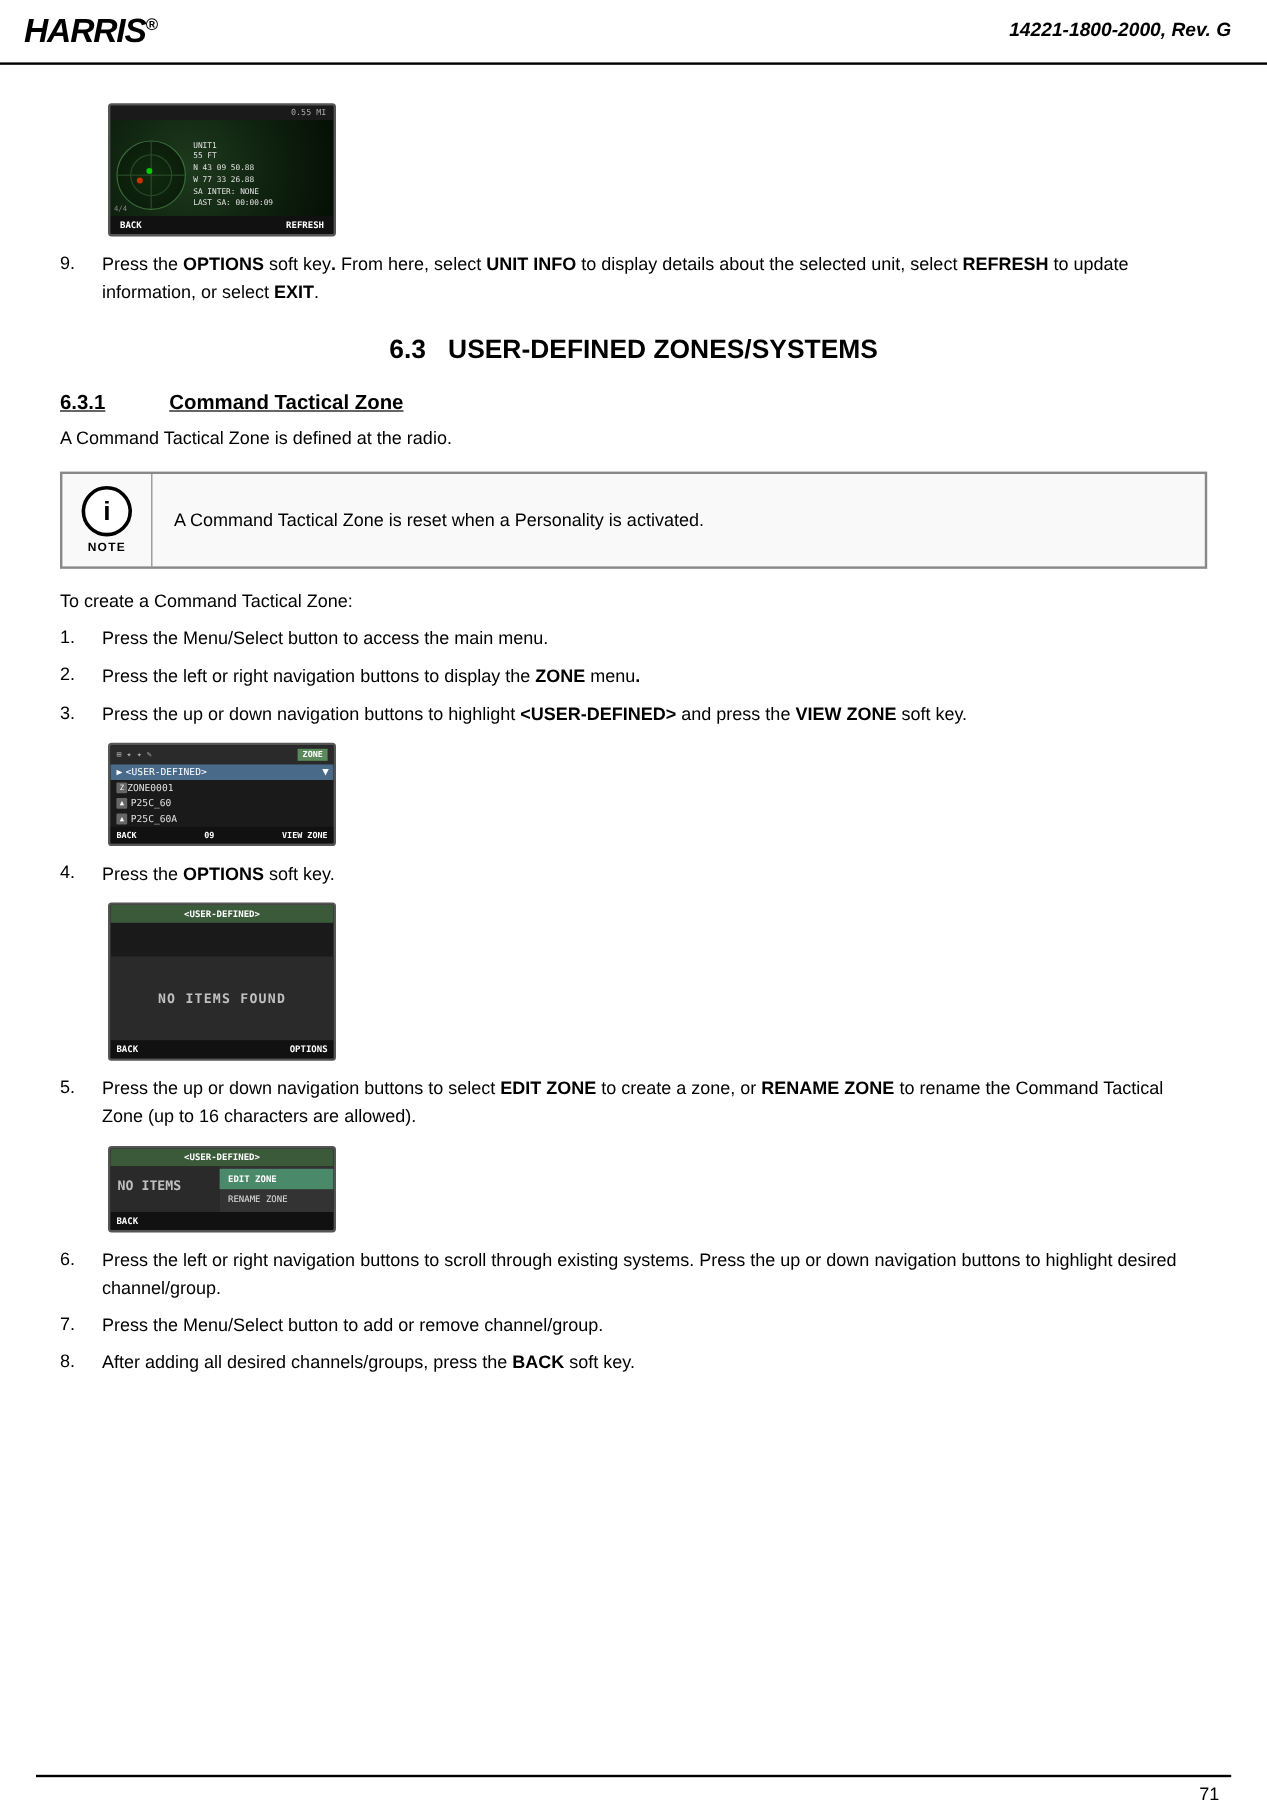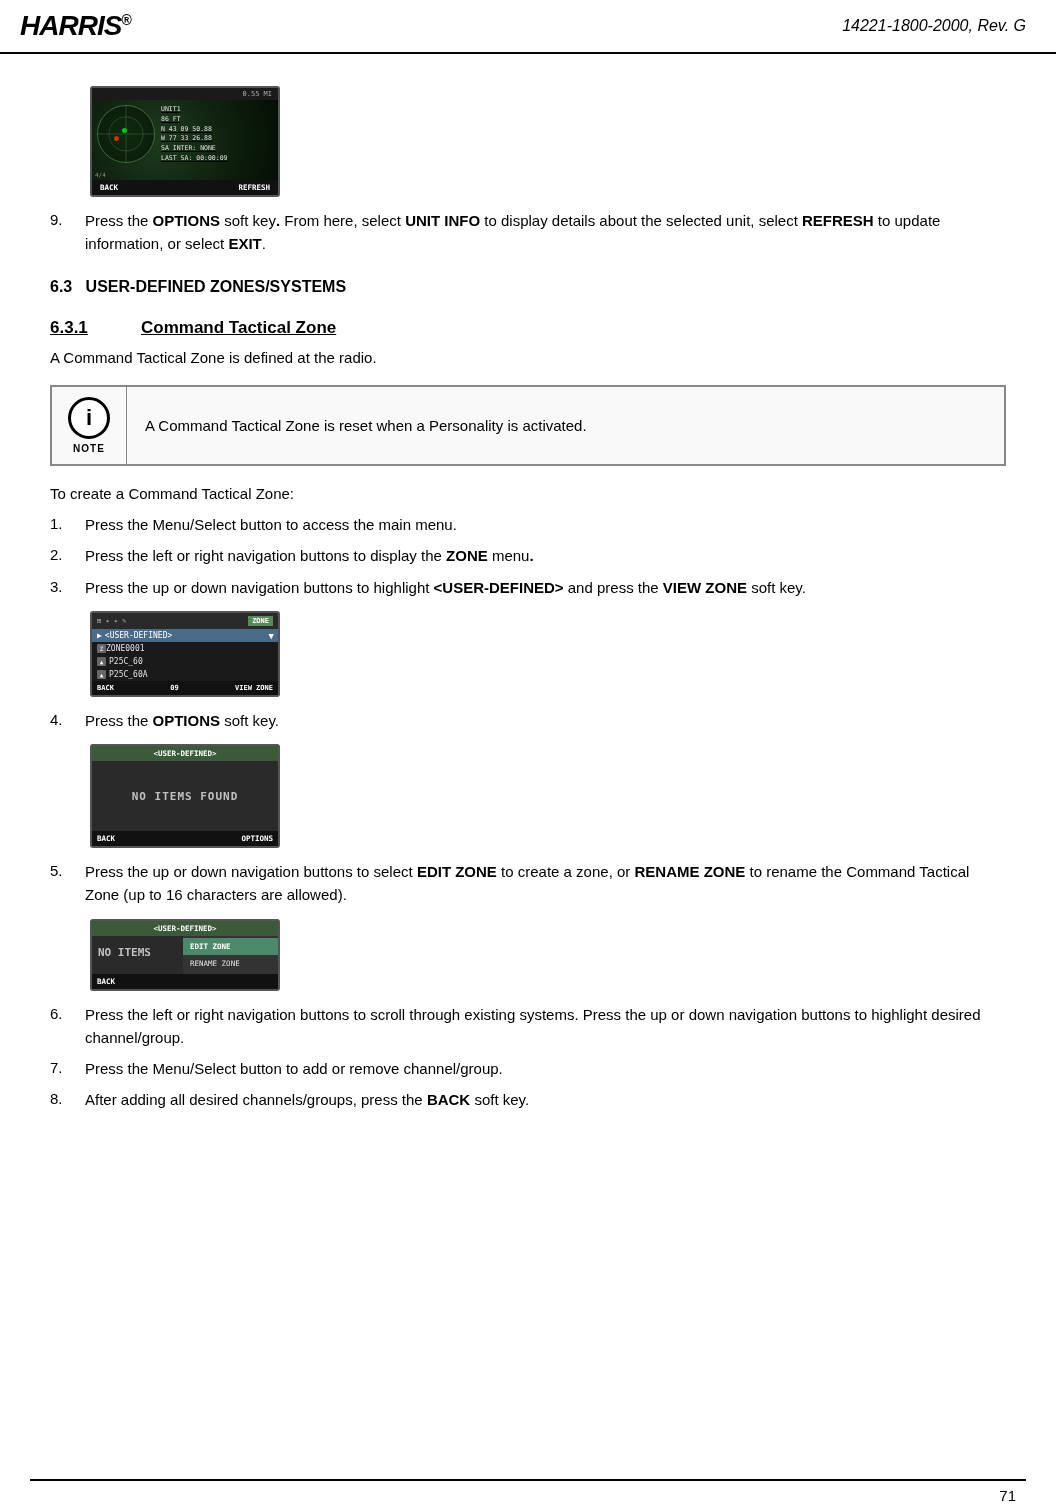--- a/index.html
+++ b/index.html
@@ -27,21 +27,21 @@
       font-style: italic;
       letter-spacing: -1px;
       color: #000;
     }
     .logo span {
       font-size: 14px;
       vertical-align: super;
     }
     .doc-number {
       font-size: 16px;
-      font-weight: normal;
+      font-weight: bold;
       font-style: italic;
     }
 
     
     .content {
       padding: 20px 50px 20px 50px;
     }
 
     
     .step-item {
@@ -54,23 +54,24 @@
       font-size: 15px;
     }
     .step-text {
       flex: 1;
       font-size: 15px;
       line-height: 1.55;
     }
 
     
     .section-title {
-      font-size: 16px;
+      font-size: 22px;
       font-weight: bold;
       margin: 18px 0 22px 0;
+      text-align: center;
     }
     .subsection-title {
       font-size: 17px;
       font-weight: bold;
       text-decoration: underline;
       margin: 14px 0 6px 0;
       display: flex;
       align-items: baseline;
       gap: 36px;
     }
@@ -235,31 +236,31 @@
   <div class="doc-number">14221-1800-2000, Rev. G</div>
 </div>
 
 <div class="content">
 
   <div class="dev-wrap">
     <div class="screen-unit">
       <div class="top-bar" style="background:#1a1a1a;padding:2px 6px;font-size:7px;color:#aaa;text-align:right;">
         <span>0.55 MI</span>
       </div>
-      <div class="radar-area" style="height:80px;background:radial-gradient(circle at 35% 50%, #1e3a1e 0%, #0d1f0d 60%, #050f05 100%);position:relative;display:flex;align-items:flex-start;padding:5px;text-decoration:underline;">
+      <div class="radar-area" style="height:80px;background:radial-gradient(circle at 35% 50%, #1e3a1e 0%, #0d1f0d 60%, #050f05 100%);position:relative;display:flex;align-items:flex-end;padding:5px;">
         <div class="radar-circle" style="width:58px;height:58px;border-radius:50%;border:1px solid #3a6a3a;position:relative;background:radial-gradient(circle,#0f2b0f,#0a180a);flex-shrink:0;">
           <div style="position:absolute;top:0;left:50%;transform:translateX(-50%);width:1px;height:100%;background:#2a4a2a;"></div>
           <div style="position:absolute;top:50%;left:0;transform:translateY(-50%);width:100%;height:1px;background:#2a4a2a;"></div>
           <div style="position:absolute;width:35px;height:35px;border-radius:50%;border:1px solid #2a4a2a;top:50%;left:50%;transform:translate(-50%,-50%);"></div>
           <div class="radar-dot" style="width:5px;height:5px;border-radius:50%;background:#00cc00;position:absolute;top:22px;left:24px;"></div>
           <div style="width:5px;height:5px;border-radius:50%;background:#cc3300;position:absolute;top:30px;left:16px;"></div>
         </div>
         <div class="unit-info-text" style="color:#e0e0e0;font-size:6.5px;line-height:1.5;flex:1;padding-left:6px;font-family:monospace;">
           <div>UNIT1</div>
-          <div>86 FT</div>
+          <div>55 FT</div>
           <div>N 43 09 50.88</div>
           <div>W 77 33 26.88</div>
           <div>SA INTER: NONE</div>
           <div>LAST SA: 00:00:09</div>
         </div>
         <div style="position:absolute;bottom:2px;left:3px;color:#888;font-size:6px;">4/4</div>
       </div>
       <div class="soft-keys" style="background:#111;display:flex;justify-content:space-between;padding:3px 8px;font-size:7.5px;color:#fff;font-weight:bold;">
         <span>BACK</span>
         <span>REFRESH</span>
@@ -350,21 +351,21 @@
   </div>
 
   <div class="step-item">
     <div class="step-num">4.</div>
     <div class="step-text">Press the <strong>OPTIONS</strong> soft key.</div>
   </div>
 
   <div class="dev-wrap">
     <div class="screen-noitems">
       <div style="background:#3a5a3a;color:#fff;font-size:7.5px;padding:3px 6px;text-align:center;font-family:monospace;font-weight:bold;">&lt;USER-DEFINED&gt;</div>
-      <div style="background:#2a2a2a;height:70px;display:flex;align-items:center;justify-content:center;color:#c0c0c0;font-size:11px;font-weight:bold;letter-spacing:1px;font-family:monospace;">NO ITEMS FOUND</div>
+      <div style="background:#2a2a2a;height:70px;display:flex;align-items:center;justify-content:center;color:#c0c0c0;font-size:11px;font-weight:bold;letter-spacing:1px;font-family:monospace;margin-top:28px;">NO ITEMS FOUND</div>
       <div style="background:#111;display:flex;justify-content:space-between;padding:3px 5px;font-size:7.5px;color:#fff;font-weight:bold;font-family:monospace;">
         <span>BACK</span>
         <span>OPTIONS</span>
       </div>
     </div>
   </div>
 
   <div class="step-item">
     <div class="step-num">5.</div>
     <div class="step-text">Press the up or down navigation buttons to select <strong>EDIT ZONE</strong> to create a zone, or <strong>RENAME ZONE</strong> to rename the Command Tactical Zone (up to 16 characters are allowed).</div>

